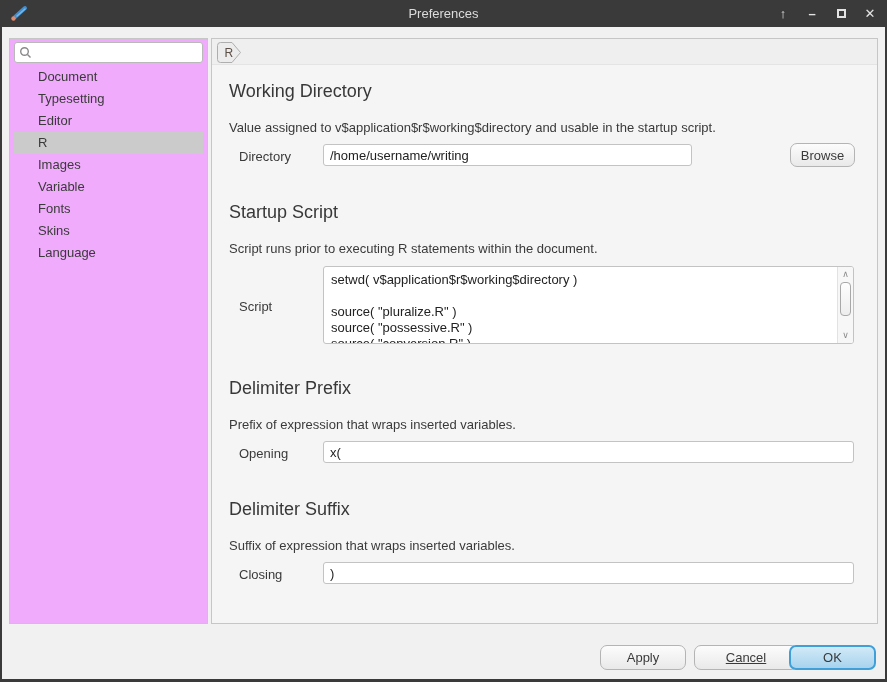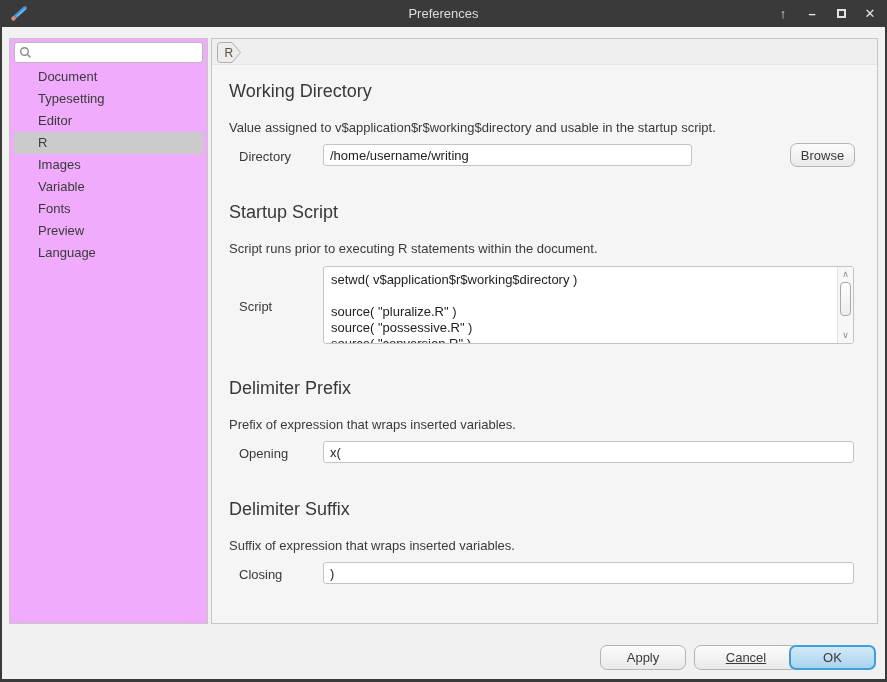--- a/index.html
+++ b/index.html
@@ -145,21 +145,21 @@
         <input type="text" placeholder="" style="">
       </div>
       <div class="nav-list">
         <div class="nav-item">Document</div>
         <div class="nav-item">Typesetting</div>
         <div class="nav-item">Editor</div>
         <div class="nav-item selected">R</div>
         <div class="nav-item">Images</div>
         <div class="nav-item">Variable</div>
         <div class="nav-item">Fonts</div>
-        <div class="nav-item">Preview</div>
+        <div class="nav-item">Skins</div>
         <div class="nav-item">Language</div>
       </div>
     </div>
 
     <div class="main panel">
       <div class="crumb-bar">
         <svg class="crumb-tag" width="28" height="23">
           <path d="M4.5,1.5 h11.5 l8.5,10 l-8.5,10 h-11.5 a3,3 0 0 1 -3,-3 v-14 a3,3 0 0 1 3,-3 z" fill="#ececec" stroke="#aeaeae"></path>
           <text x="8.5" y="15.5" font-size="12" fill="#5c4f47">R</text>
         </svg>

